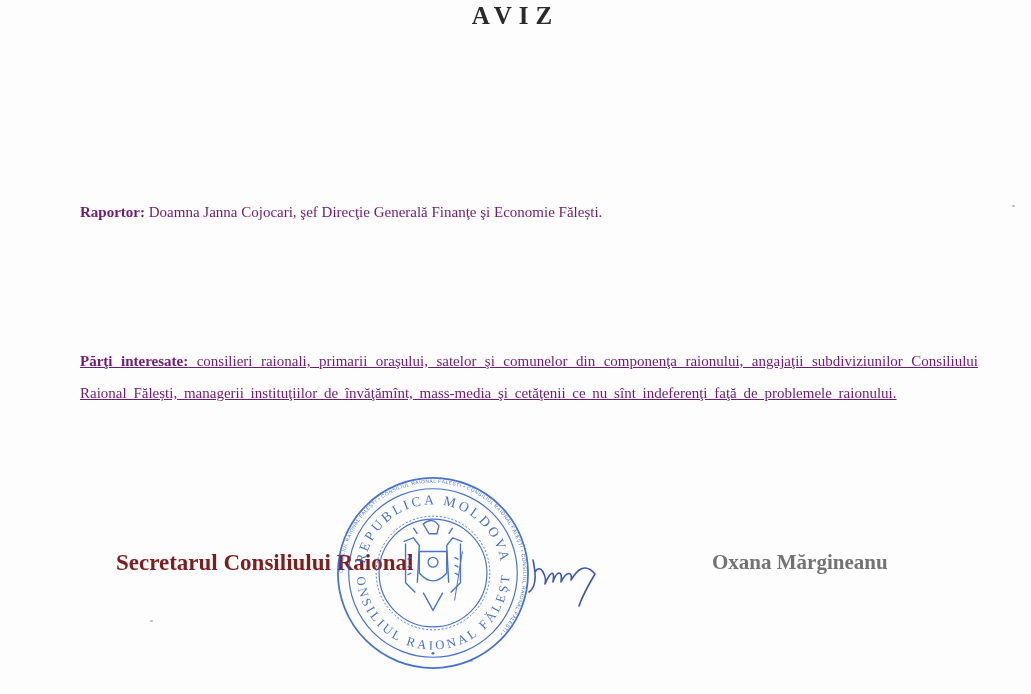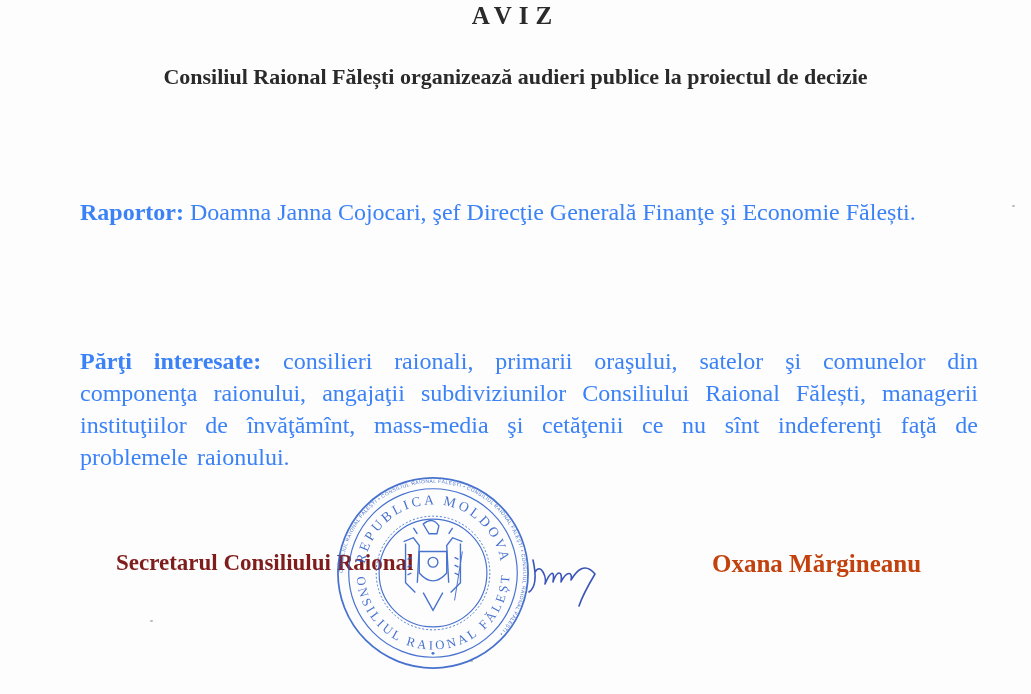--- a/index.html
+++ b/index.html
@@ -16,54 +16,53 @@
       text-align: center; font-weight: bold; font-size: 25px;
       letter-spacing: 7px; color: #2a2a2a;
     }
     .subtitle {
       position: absolute; left: 0; width: 1031px; top: 62px;
       text-align: center; font-weight: bold; font-size: 22px; line-height: 30px;
       color: #2a2a2a;
     }
     .para {
       position: absolute; left: 80px; width: 898px;
-      font-size: 24px; line-height: 32px; text-align: justify;
-      color: #3b82f6;
+      font-size: 15px; line-height: 32px; text-align: justify;
+      color: #701a75;
     }
     .p1 { top: 196px; }
     .p2 { top: 255px; }
     .p3 { top: 345px; }
     .para b { font-weight: bold; }
-    .p3 { word-spacing: 3px; }
+    .p3 { word-spacing: 3px; text-decoration: underline; }
     .sig-left {
       position: absolute; left: 116px; top: 550px;
       font-weight: bold; font-size: 23px; color: #7f1d1d; z-index: 1;
     }
     .sig-right {
       position: absolute; left: 712px; top: 550px;
-      font-weight: bold; font-size: 25px; color: #c2410c;
+      font-weight: bold; font-size: 21px; color: #737373;
     }
     .stamp {
       position: absolute; left: 335px; top: 475px; width: 196px; height: 196px;
       z-index: 2; opacity: 0.88;
     }
     .signature {
       position: absolute; left: 525px; top: 548px; width: 80px; height: 60px; z-index: 3;
     }
     .speck { position: absolute; width: 3px; height: 2px; background: #bbb; border-radius: 1px; }
   </style>
 </head>
 <body>
 
 <div class="page">
 
   <div class="title">AVIZ</div>
 
   <div class="subtitle">
-    <div>Consiliul Raional Fălești organizează audieri publice la proiectul de decizie</div>
   </div>
 
   <div class="para p1">
     <b>Raportor:</b><span> Doamna Janna Cojocari, şef Direcţie Generală Finanţe şi Economie Fălești.</span>
   </div>
 
 
   <div class="para p3">
     <b>Părţi interesate:</b><span> consilieri raionali, primarii oraşului, satelor şi comunelor din componenţa raionului, angajaţii subdiviziunilor Consiliului Raional Fălești, managerii instituţiilor de învăţămînt, mass-media şi cetăţenii ce nu sînt indeferenţi faţă de problemele raionului.</span>
   </div>

